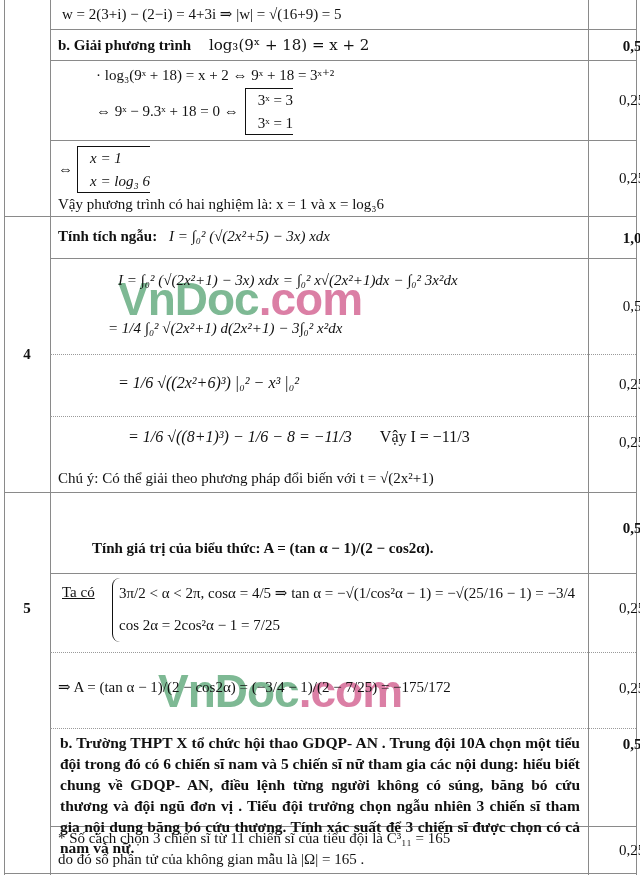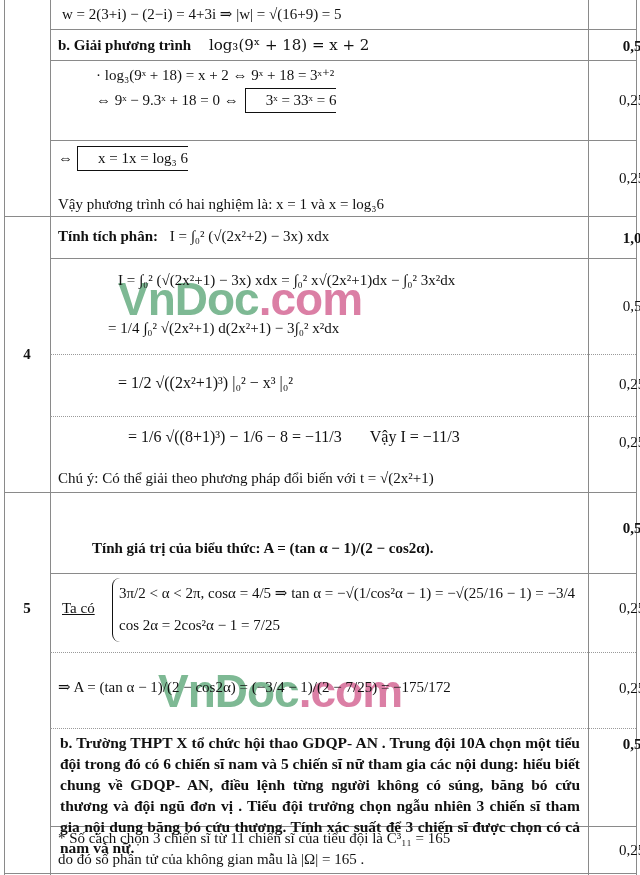--- a/index.html
+++ b/index.html
@@ -7,23 +7,23 @@
          font-family:"Liberation Serif","DejaVu Serif",serif; color:#111; font-size:15px; }
   .sheet { position:absolute; left:0; top:0; width:640px; height:875px; }
   
   .vline { position:absolute; top:0; width:0; border-left:1.5px solid #8a8a8a; }
   .hline { position:absolute; height:0; border-top:1.5px solid #8a8a8a; }
   .hdot { position:absolute; height:0; border-top:1px dotted #9a9a9a; }
   .score { position:absolute; left:588px; width:48px; text-align:center; font-size:15px;margin-left:20px; }
   .score.b { font-weight:bold; }
   .qnum { position:absolute; left:4px; width:46px; text-align:center; font-weight:bold; font-size:15px; }
   .b { font-weight:bold; }
-  .i { }
+  .i { font-style:italic; }
   .line { position:absolute; white-space:nowrap; }
-  .brack { display:inline-flex; flex-direction:row; vertical-align:middle; border-left:1.5px solid #111; border-top:1.5px solid #111; border-bottom:1.5px solid #111; padding-left:20px; line-height:1.5; }
+  .brack { display:inline-flex; flex-direction:column; vertical-align:middle; border-left:1.5px solid #111; border-top:1.5px solid #111; border-bottom:1.5px solid #111; padding-left:12px; line-height:1.5; }
   .brace { display:inline-flex; flex-direction:column; vertical-align:middle; border-left:1.5px solid #111; border-radius:8px 0 0 8px; padding-left:6px; }
   .wm { position:absolute; font-family:"Liberation Sans","DejaVu Sans",sans-serif; font-weight:bold; font-size:46px; letter-spacing:-1px; opacity:0.55; pointer-events:none; }
   .wm .a { color:#15803d; }
   .wm .c { color:#be185d; }
   .para { position:absolute; left:60px; width:520px; font-weight:bold; font-size:15.5px; line-height:21px; text-align:justify; }
 </style>
 </head>
 <body>
 
 <div class="sheet">
@@ -56,62 +56,62 @@
     <span class="b">b.  Giải phương trình</span>
     <span style="margin-left:14px;font-family:'DejaVu Serif',serif;font-size:15px;">log₃(9ˣ + 18) = x + 2</span>
   </div>
   <div class="score b" style="top:38px;">0,5</div>
 
   <div class="line" style="left:96px;top:66px;">· log₃(9ˣ + 18) = x + 2 ⇔ 9ˣ + 18 = 3ˣ⁺²</div>
   <div class="line" style="left:96px;top:88px;display:flex;align-items:center;gap:6px;">
     <span>⇔ 9ˣ − 9.3ˣ + 18 = 0 ⇔</span>
     <span class="brack">
       <span>3ˣ = 3</span>
-      <span>3ˣ = 6</span>
+      <span>3ˣ = 1</span>
     </span>
   </div>
   <div class="score" style="top:92px;">0,25</div>
 
   <div class="line" style="left:58px;top:146px;display:flex;align-items:center;gap:4px;">
     <span>⇔</span>
     <span class="brack i">
       <span>x = 1</span>
       <span>x = log₃ 6</span>
     </span>
   </div>
   <div class="line" style="left:58px;top:196px;">Vậy phương trình có hai nghiệm là: x = 1 và x = log₃6</div>
   <div class="score" style="top:170px;">0,25</div>
 
   <div class="qnum" style="top:346px;">4</div>
   <div class="line" style="left:58px;top:228px;">
-    <span class="b">Tính tích phân:</span>
-    <span class="i" style="margin-left:8px;">I = ∫₀² (√(2x²+2) − 3x) xdx</span>
+    <span class="b">Tính tích ngẫu:</span>
+    <span class="i" style="margin-left:8px;">I = ∫₀² (√(2x²+5) − 3x) xdx</span>
   </div>
   <div class="score b" style="top:230px;">1,0</div>
 
   <div class="line i" style="left:118px;top:272px;">I = ∫₀² (√(2x²+1) − 3x) xdx = ∫₀² x√(2x²+1)dx − ∫₀² 3x²dx</div>
   <div class="line i" style="left:108px;top:320px;">= 1/4 ∫₀² √(2x²+1) d(2x²+1) − 3∫₀² x²dx</div>
   <div class="score" style="top:298px;">0,5</div>
 
-  <div class="line i" style="left:118px;top:374px;font-size:16px;">= 1/2 √((2x²+1)³) |₀² − x³ |₀²</div>
+  <div class="line i" style="left:118px;top:374px;font-size:16px;">= 1/6 √((2x²+6)³) |₀² − x³ |₀²</div>
   <div class="score" style="top:376px;">0,25</div>
 
   <div class="line" style="left:128px;top:428px;font-size:16px;">
     <span class="i">= 1/6 √((8+1)³) − 1/6 − 8 = −11/3</span>
     <span style="margin-left:24px;">Vậy I = −11/3</span>
   </div>
   <div class="line" style="left:58px;top:470px;">Chú ý:  Có thể giải theo phương pháp đổi biến với t = √(2x²+1)</div>
   <div class="score" style="top:434px;">0,25</div>
 
   <div class="qnum" style="top:600px;">5</div>
 
   <div class="line b" style="left:92px;top:540px;text-align:center;">Tính giá trị của biểu thức: A = (tan α − 1)/(2 − cos2α).</div>
   <div class="score b" style="top:520px;">0,5</div>
 
-  <div class="line" style="left:62px;top:600px;text-decoration:underline;">Ta có</div>
+  <div class="line" style="left:62px;top:584px;text-decoration:underline;">Ta có</div>
   <div class="line" style="left:112px;top:578px;">
     <span class="brace">
       <span style="line-height:30px;">3π/2 &lt; α &lt; 2π, cosα = 4/5 ⇒ tan α = −√(1/cos²α − 1) = −√(25/16 − 1) = −3/4</span>
       <span style="line-height:34px;">cos 2α = 2cos²α − 1 = 7/25</span>
     </span>
   </div>
   <div class="score" style="top:600px;">0,25</div>
 
   <div class="line" style="left:58px;top:678px;">⇒ A = (tan α − 1)/(2 − cos2α) = (−3/4 − 1)/(2 − 7/25) = −175/172</div>
   <div class="score" style="top:680px;">0,25</div>

